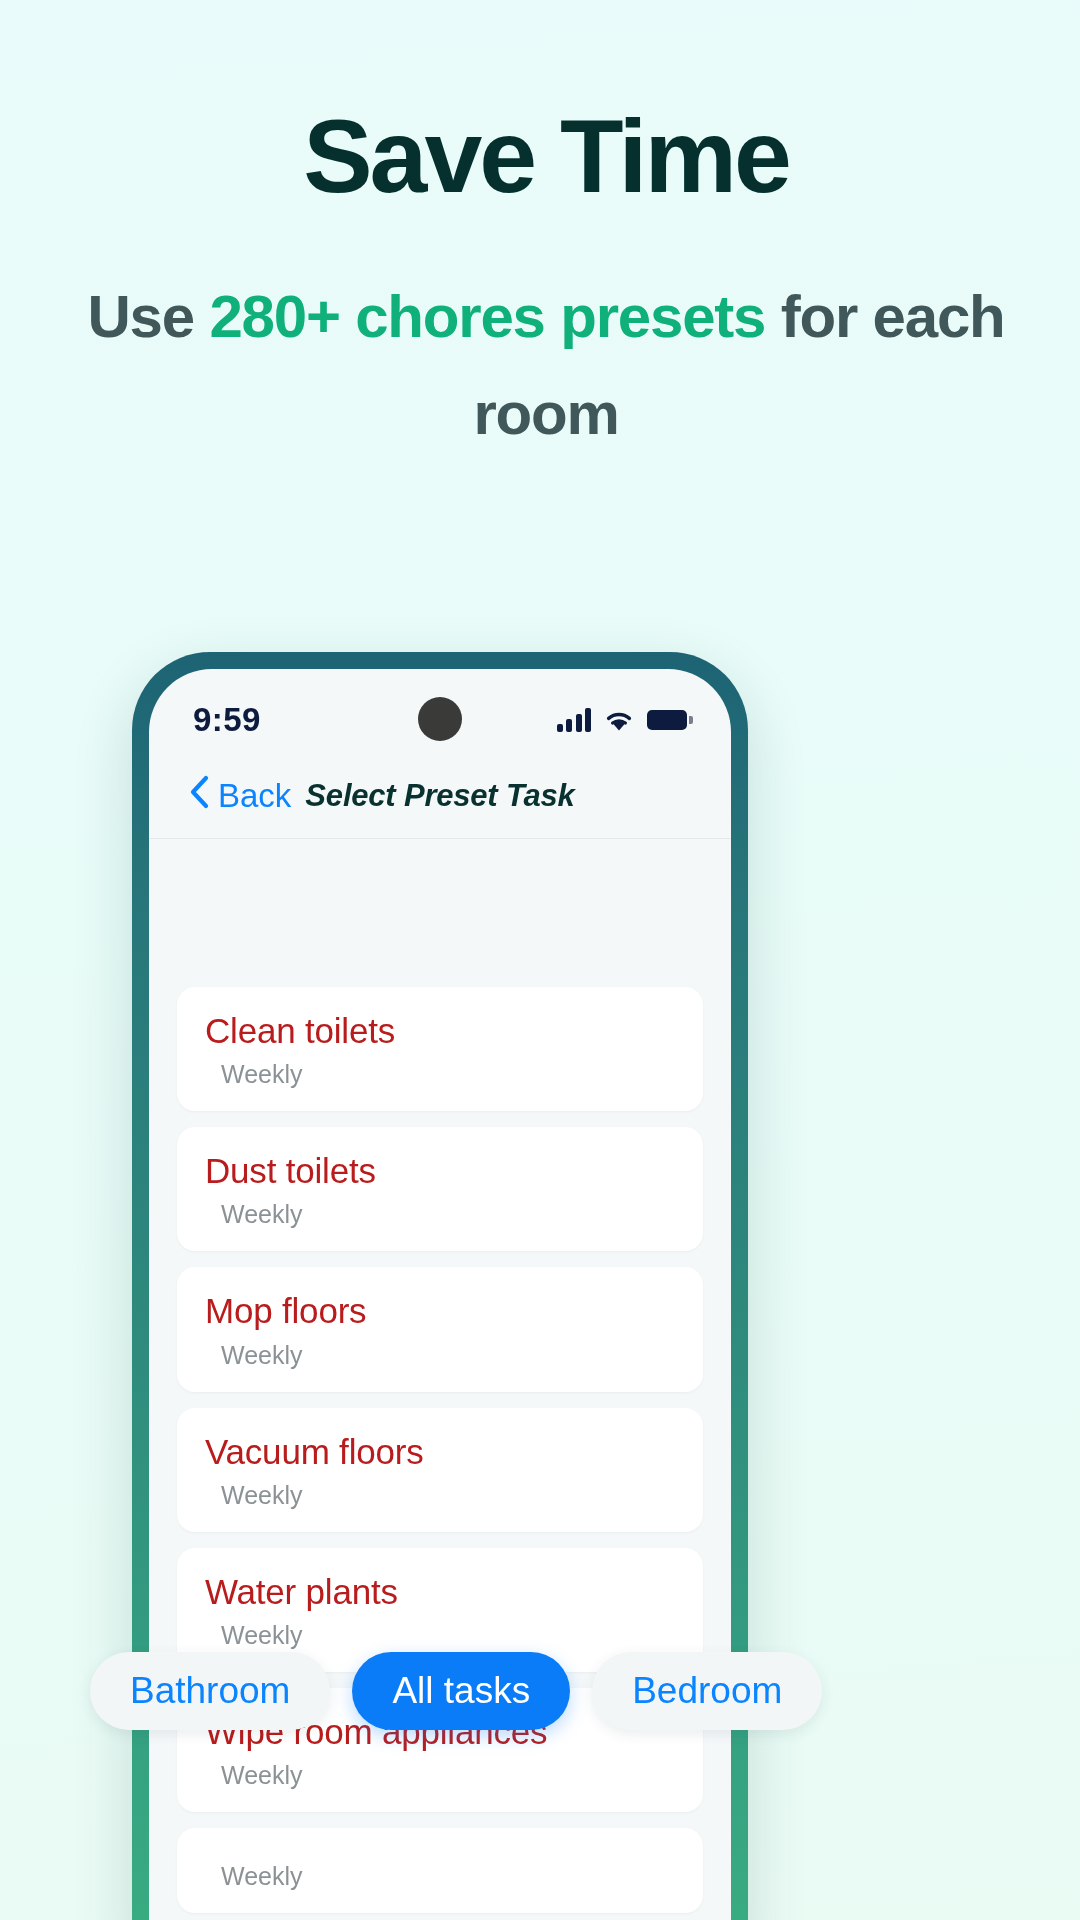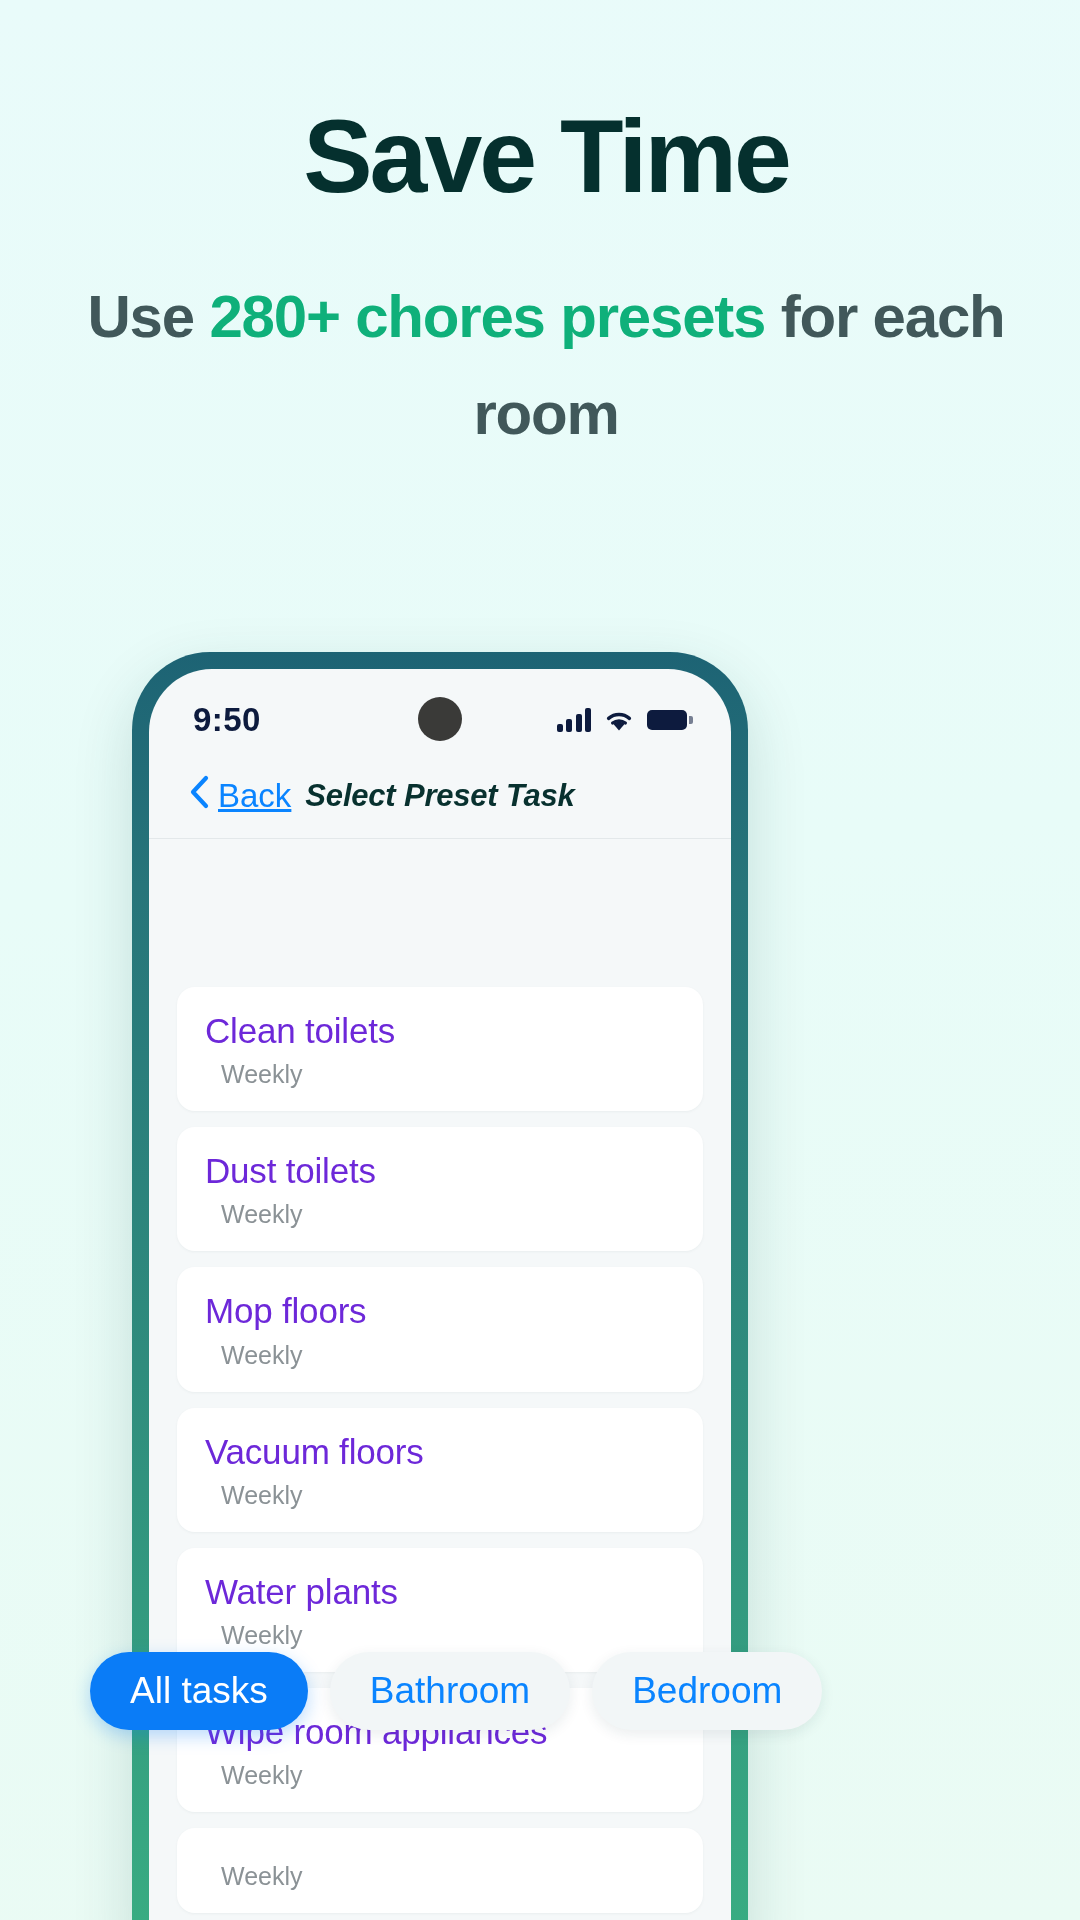--- a/index.html
+++ b/index.html
@@ -97,21 +97,20 @@
     height:86px;
     display:flex; align-items:center;
     padding:0 40px;
     position:relative;
     border-bottom:1.5px solid #e3e8ea;
   }
   .back {
     display:flex; align-items:center; gap:9px;
     color:#0a84ff; font-size:33px; font-weight:400;
     z-index:2;
-    text-decoration:underline;
   }
   .back .chev { display:block; }
   .nav-title {
     position:absolute; left:0; right:0; top:0; bottom:0;
     display:flex; align-items:center; justify-content:center;
     font-size:31px; font-weight:700; color:#08312f;
     letter-spacing:-.2px;
     font-style:italic;
   }
 
@@ -151,21 +150,21 @@
   }
   .task {
     background:#ffffff;
     border-radius:18px;
     padding:24px 28px 22px 28px;
     margin-bottom:16px;
     box-shadow:0 1px 3px rgba(20,50,60,.05);
   }
   .task-title {
     font-size:35px;
-    color:#6d28d9;
+    color:#b91c1c;
     letter-spacing:-.2px;
     line-height:1.12;
   }
   .task-sub {
     margin-top:10px;
     font-size:25px;
     color:#8b9296;
     margin-left:16px;
   }
 </style>
@@ -176,21 +175,21 @@
   <div class="promo-title">Save Time</div>
   <div class="promo-sub">
     <span>Use </span><span class="hl">280+ chores presets</span><span> for each room</span>
   </div>
 </div>
 
 <div class="phone">
   <div class="screen">
 
     <div class="statusbar">
-      <div class="status-time">9:50</div>
+      <div class="status-time">9:59</div>
       <div class="notch"></div>
       <div class="status-right">
         <span class="bars">
             <i></i>
             <i></i>
             <i></i>
             <i></i>
           </span>
         <span class="wifi">
           <svg width="30" height="23" viewBox="0 0 30 23">
@@ -241,17 +240,17 @@
         <div class="task-sub">Weekly</div>
       </div>
       <div class="task">
         <div class="task-sub">Weekly</div>
       </div>
     </div>
 
   </div>
 
   <div class="chips">
+    <div class="chip">Bathroom</div>
     <div class="chip active">All tasks</div>
-    <div class="chip">Bathroom</div>
     <div class="chip">Bedroom</div>
   </div>
 </div>
 
 </body></html>

